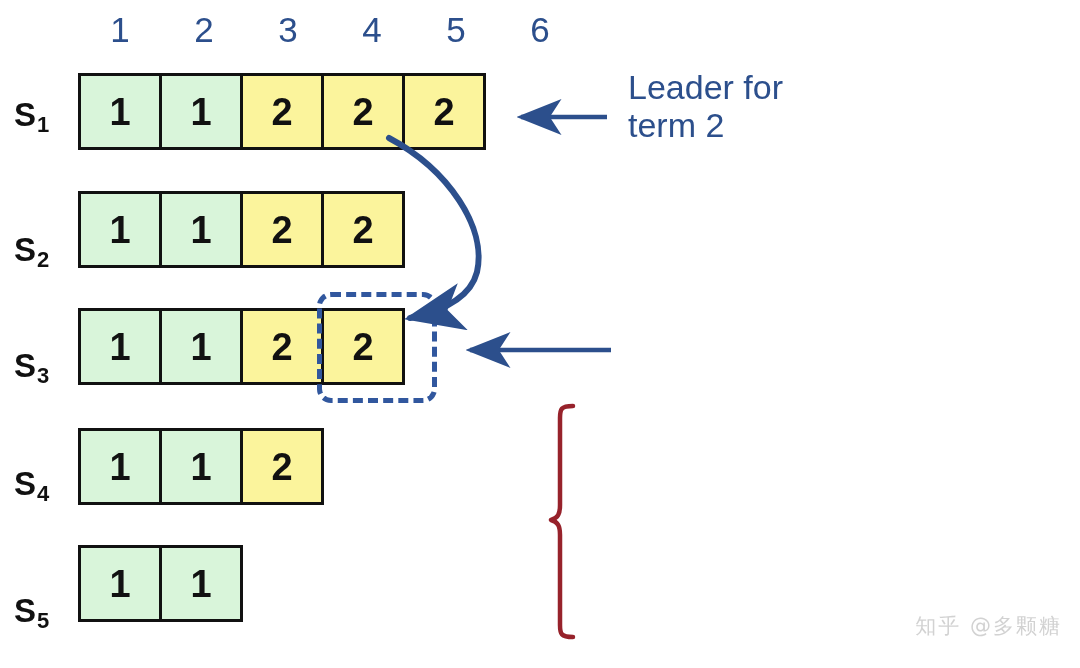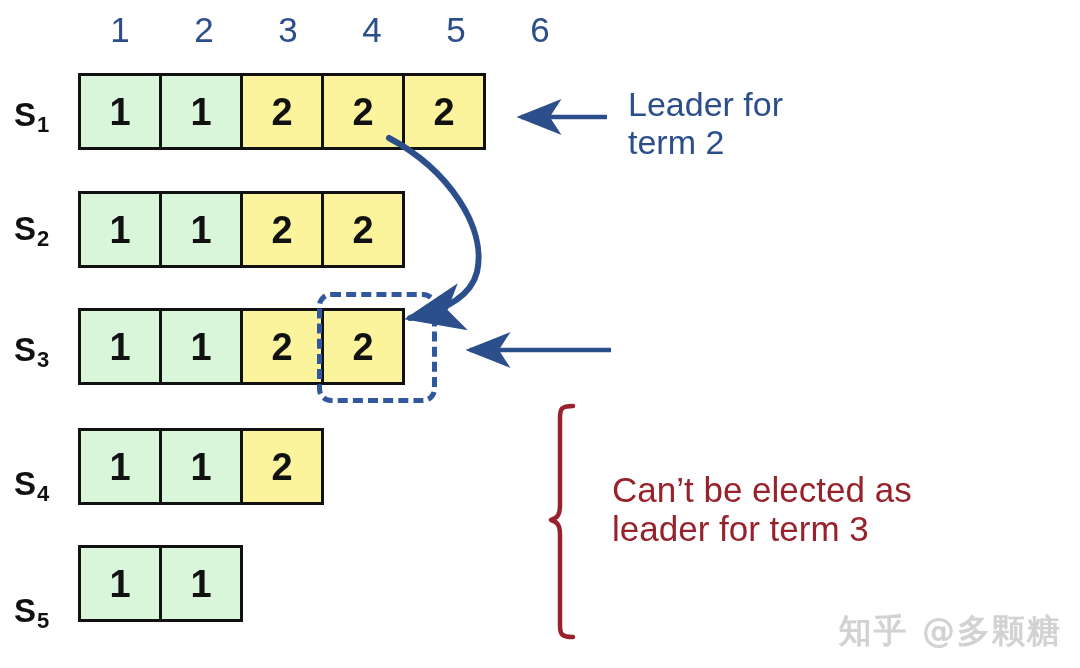--- a/index.html
+++ b/index.html
@@ -70,21 +70,21 @@
   .cell.term2 { background: #fbf49c; }
 
   
   .ann {
     position: absolute;
     font-size: 34px;
     line-height: 1.12;
     font-weight: 400;
     white-space: pre-line;
   }
-  .ann.blue  { color: #2c4f8c; margin-top: 17px; }
+  .ann.blue  { color: #2c4f8c; }
   .ann.red   { color: #97222b; }
 
   
   .dash-box {
     position: absolute;
     border: 5px dashed #31579e;
     border-radius: 14px;
     box-sizing: border-box;
     background: transparent;
   }
@@ -93,25 +93,25 @@
   #overlay {
     position: absolute;
     left: 0; top: 0;
     width: 1080px; height: 668px;
     pointer-events: none;
   }
   
   .watermark {
     position: absolute;
     right: 18px;
-    bottom: 14px;
-    font-size: 33px;
+    bottom: 28px;
+    font-size: 21px;
     color: #d2d2d2;
     letter-spacing: 2px;
-    font-weight: 700;
+    font-weight: 400;
     font-family: "DejaVu Sans", sans-serif;
   }
 </style>
 </head>
 <body>
 
 <div id="canvas">
 
   <div class="col-head" style="left:78px">1</div>
   <div class="col-head" style="left:162px">2</div>
@@ -124,31 +124,31 @@
     <span>S</span><span class="sub">1</span>
   </div>
   <div class="log-row" style="left:78px; top:73px">
     <div class="cell term1">1</div>
     <div class="cell term1">1</div>
     <div class="cell term2">2</div>
     <div class="cell term2">2</div>
     <div class="cell term2">2</div>
   </div>
 
-  <div class="srv-label" style="top:212px">
+  <div class="srv-label" style="top:233px">
     <span>S</span><span class="sub">2</span>
   </div>
   <div class="log-row" style="left:78px; top:191px">
     <div class="cell term1">1</div>
     <div class="cell term1">1</div>
     <div class="cell term2">2</div>
     <div class="cell term2">2</div>
   </div>
 
-  <div class="srv-label" style="top:333px">
+  <div class="srv-label" style="top:349px">
     <span>S</span><span class="sub">3</span>
   </div>
   <div class="log-row" style="left:78px; top:308px">
     <div class="cell term1">1</div>
     <div class="cell term1">1</div>
     <div class="cell term2">2</div>
     <div class="cell term2">2</div>
   </div>
 
   <div class="dash-box" style="left:317px; top:292px; width:120px; height:111px"></div>
@@ -167,22 +167,20 @@
   </div>
   <div class="log-row" style="left:78px; top:545px">
     <div class="cell term1">1</div>
     <div class="cell term1">1</div>
   </div>
 
   <div class="ann blue" style="left:628px; top:68px;  width:300px">Leader for
 term 2</div>
 
 
-  <div class="ann red" style="left:612px; top:470px; width:450px; font-size:35px">Can’t be elected as
-leader for term 3</div>
 
   <svg id="overlay" viewBox="0 0 1080 668">
     <defs>
       <marker id="arrowBlue" markerWidth="10" markerHeight="8" refX="9" refY="4" orient="auto" markerUnits="strokeWidth">
         <path d="M10,4 L0,0 L2.6,4 L0,8 Z" fill="#2c4f8c"></path>
       </marker>
     </defs>
 
     <line x1="607" y1="117" x2="521" y2="117" stroke="#2c4f8c" stroke-width="4.5" marker-end="url(#arrowBlue)"></line>
 

